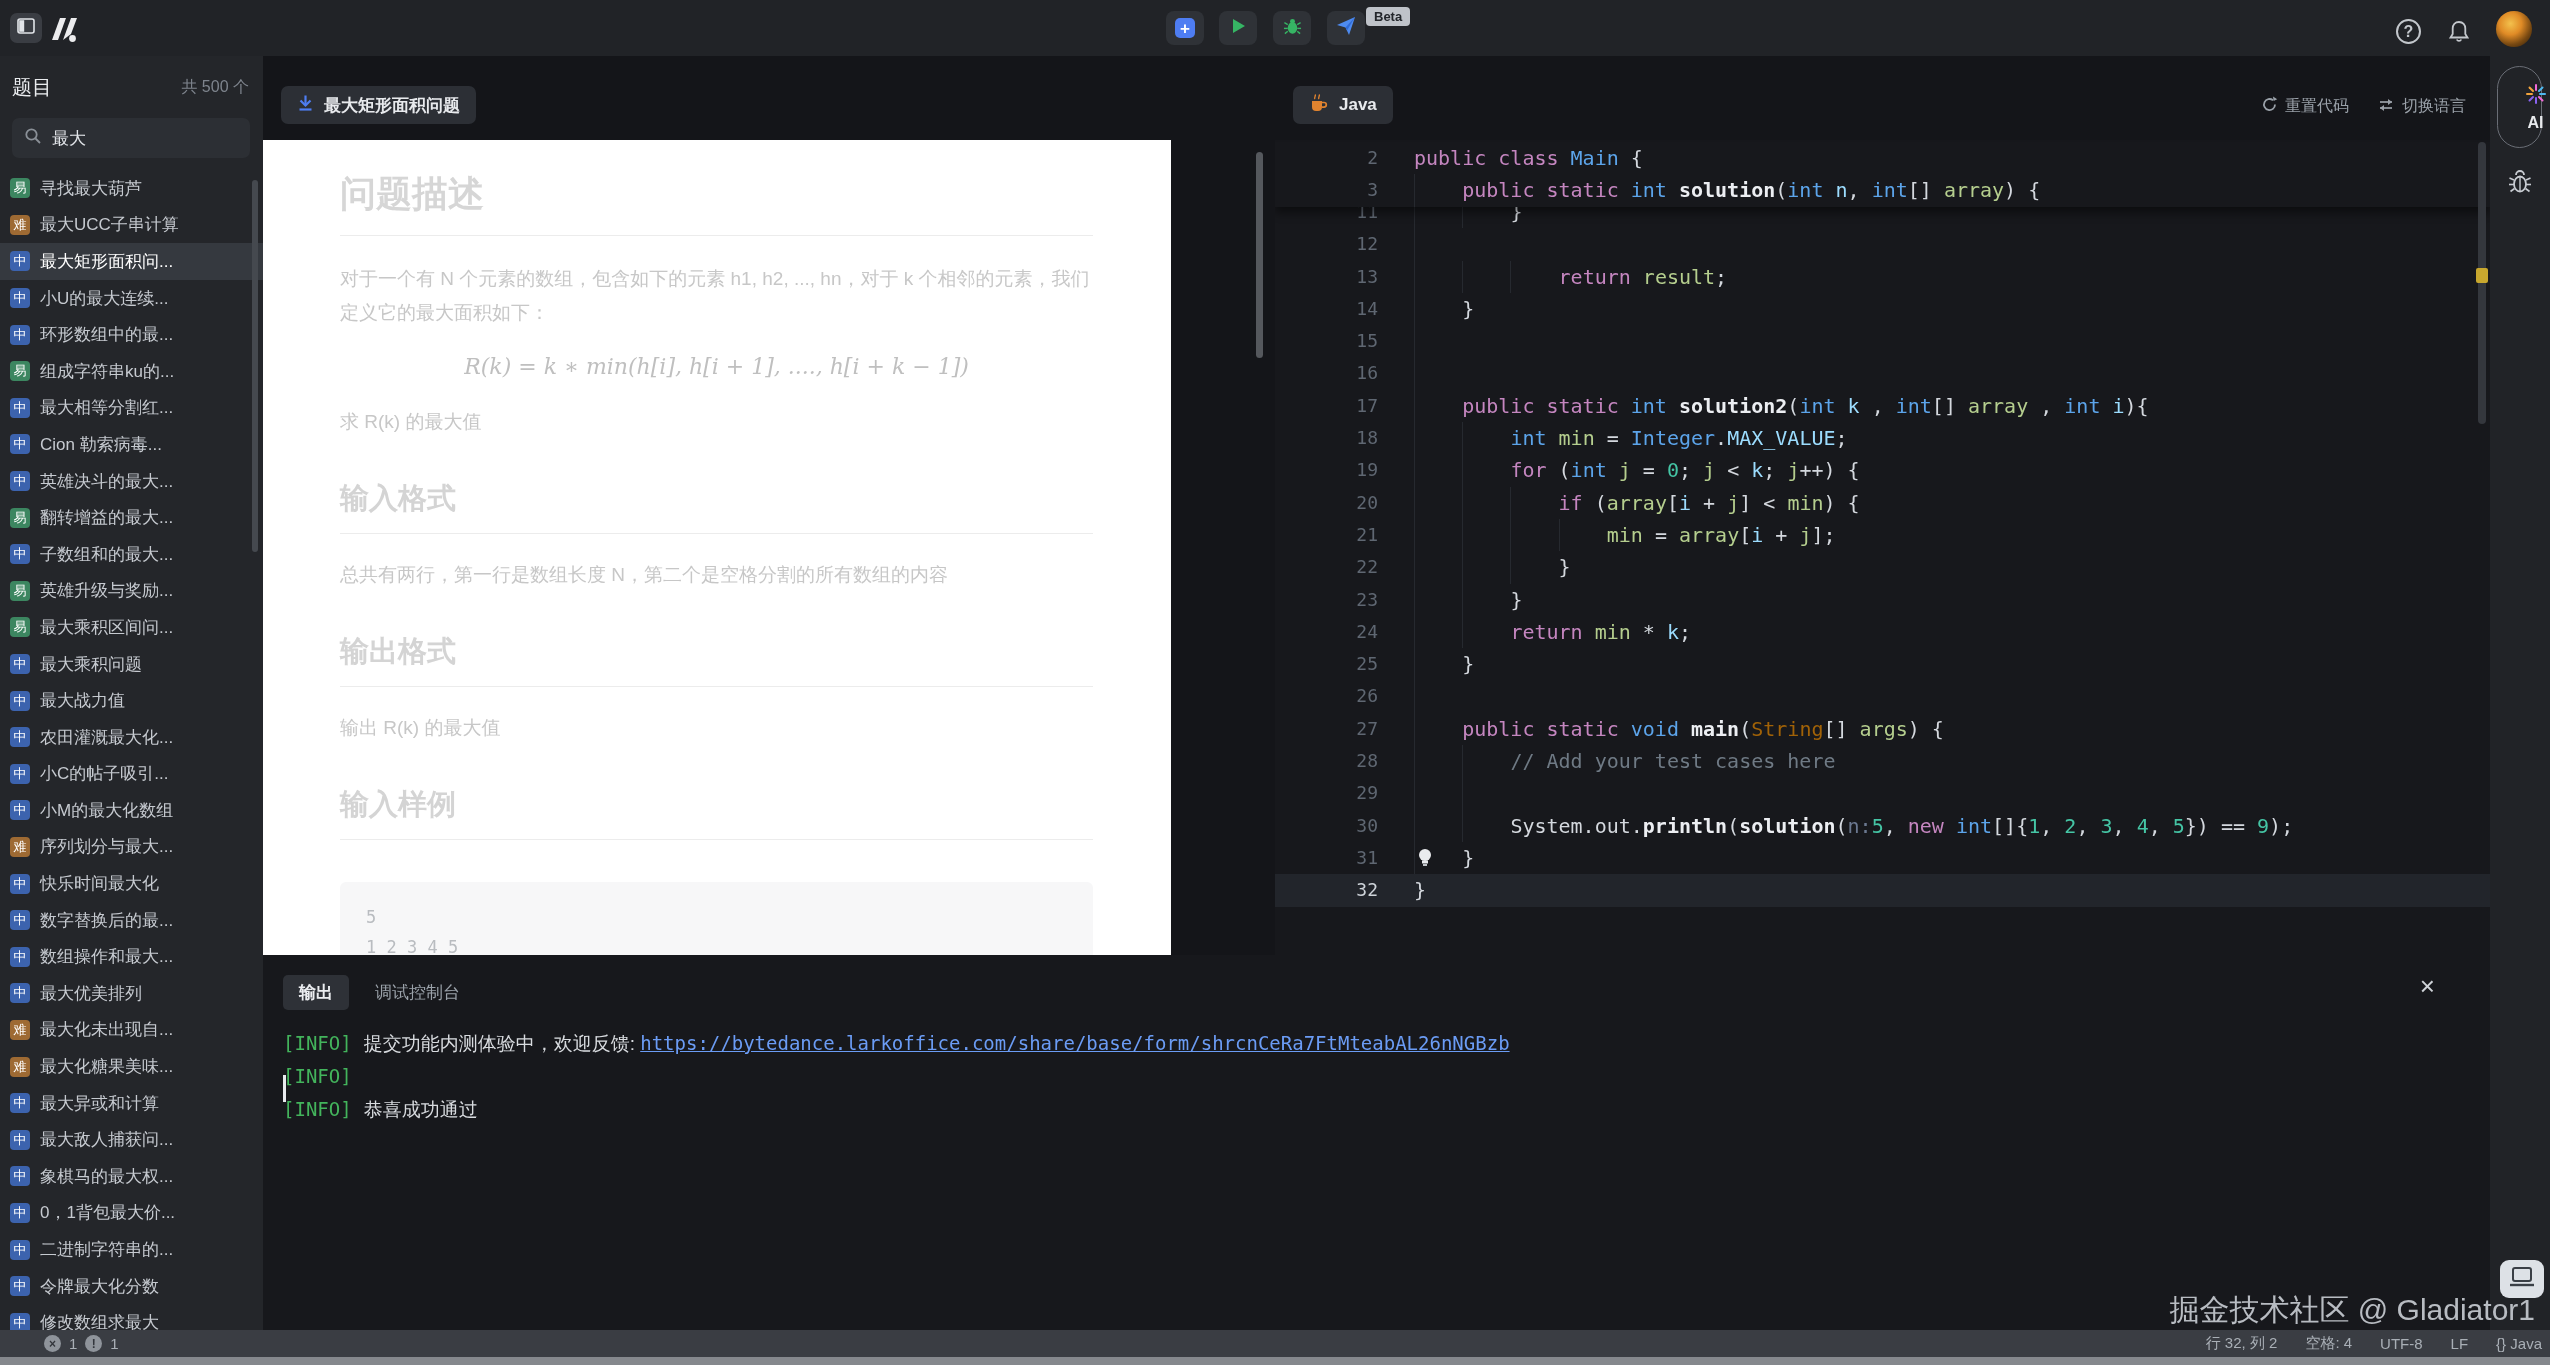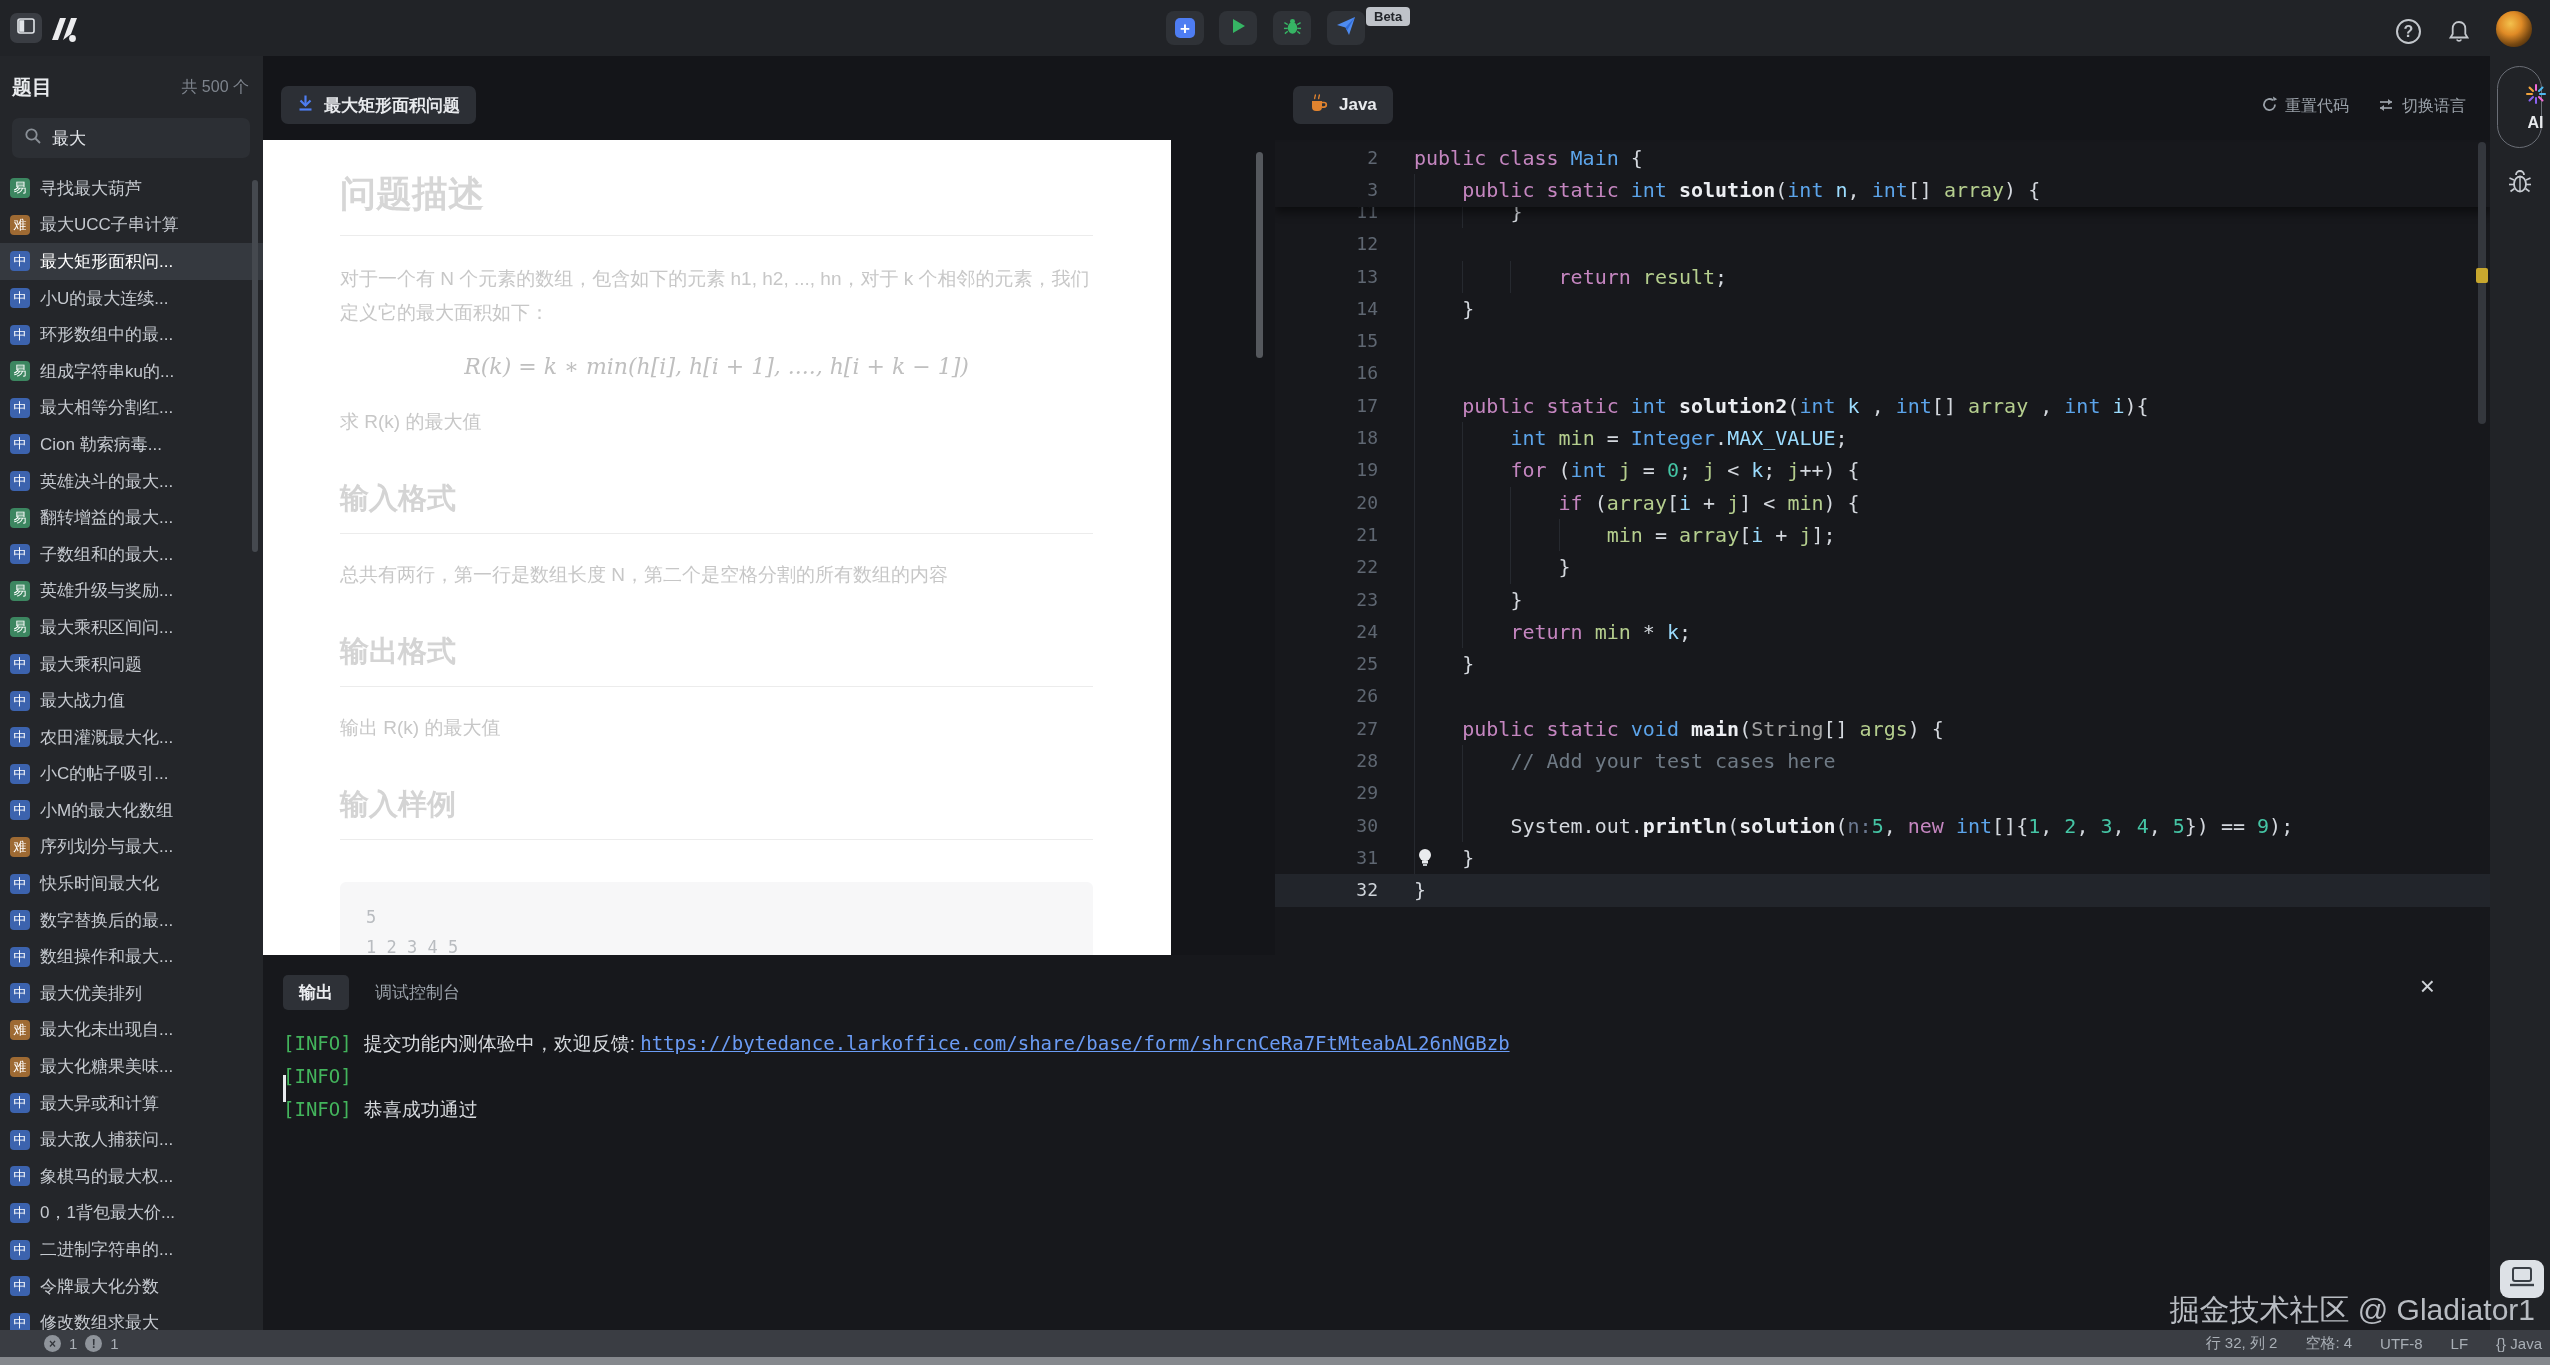--- a/index.html
+++ b/index.html
@@ -20,21 +20,21 @@
               padding:2px 8px;border-radius:4px;}
   .tb-help{position:absolute;left:2396px;top:19px;width:25px;height:25px;border:2px solid #c3c7cc;border-radius:50%;
            color:#c3c7cc;font-size:16px;font-weight:bold;display:flex;align-items:center;justify-content:center;cursor:pointer;}
   .tb-bell{position:absolute;left:2446px;top:19px;width:26px;height:26px;cursor:pointer;}
   .tb-avatar{position:absolute;left:2496px;top:11px;width:36px;height:36px;border-radius:50%;cursor:pointer;
              background:radial-gradient(circle at 40% 35%,#f3c14d 0%,#e08b26 35%,#7a4a12 65%,#201508 100%);}
 
   
   .sidebar{position:absolute;left:0;top:56px;width:263px;height:1274px;background:#24262a;z-index:10;overflow:hidden;}
   .sb-head{position:absolute;left:0;top:18px;width:100%;padding:0 14px 0 12px;display:flex;justify-content:space-between;align-items:center;}
-  .sb-title{font-size:20px;font-weight:bold;color:#e9ebee;}
+  .sb-title{font-size:20px;font-weight:normal;color:#e9ebee;}
   .sb-count{font-size:16px;color:#7e848d;}
   .sb-search{position:absolute;left:12px;top:62px;width:238px;height:40px;background:#2c2f34;border-radius:7px;
              display:flex;align-items:center;padding:0 12px;gap:10px;}
   .sb-search-text{font-size:17px;color:#e2e5e9;text-align:right;}
   .p-list{position:absolute;left:0;top:114px;width:263px;height:1160px;overflow:hidden;}
   .p-item{display:flex;align-items:center;height:36.6px;padding-left:10px;gap:10px;cursor:pointer;}
   .p-item.sel{background:#35393f;}
   .badge{width:20px;height:20px;border-radius:4px;color:#fff;font-size:13px;display:flex;align-items:center;justify-content:center;flex:0 0 auto;}
   .p-label{font-size:17px;color:#c6cad0;white-space:nowrap;}
   .p-item.sel .p-label{color:#ffffff;}
@@ -67,21 +67,21 @@
   .sticky{position:absolute;left:0;top:2px;right:0;background:#17181c;z-index:3;box-shadow:0 6px 9px rgba(0,0,0,0.45);}
   .flow{position:absolute;left:0;top:56px;right:0;z-index:1;}
   .crow{position:relative;display:flex;height:32.3px;line-height:32.3px;font-family:"DejaVu Sans Mono",monospace;}
   .crow.current{background:#22252b;}
   .ln{width:103px;text-align:right;font-size:18px;color:#5f6772;flex:0 0 auto;}
   .crow.current .ln{color:#cfd4da;}
   .code{margin-left:36px;white-space:pre;font-size:20px;}
   .ind{display:inline-block;width:48.2px;height:32.3px;vertical-align:top;border-left:1px solid #26292f;}
   .tk-kw{color:#c586c0;} .tk-ty{color:#5ca4ea;} .tk-fn{color:#eceef2;font-weight:bold;}
   .tk-pr{color:#9cdcfe;} .tk-vr{color:#b5ce8e;} .tk-nm{color:#45c5a5;}
-  .tk-cm{color:#6f7a85;} .tk-pl{color:#d4d8de;} .tk-tg{color:#a3a3a3;} .tk-hint{color:#6b7890;}
+  .tk-cm{color:#6f7a85;} .tk-pl{color:#d4d8de;} .tk-tg{color:#a16207;} .tk-hint{color:#6b7890;}
   .bulb{position:absolute;left:140px;top:5px;}
   .ed-scrollbar{position:absolute;right:4px;top:86px;width:8px;height:282px;background:#34373d;border-radius:4px;z-index:6;}
   .ed-marker{position:absolute;right:2px;top:212px;width:12px;height:15px;background:#c8a72e;border-radius:2px;z-index:7;}
 
   
   .console{position:absolute;left:0;top:899px;width:2227px;height:375px;background:#17181c;}
   .con-tabs{position:absolute;left:20px;top:20px;display:flex;align-items:center;gap:26px;}
   .con-tab-active{background:#2e3137;border-radius:5px;padding:6px 16px;font-size:17px;font-weight:bold;color:#eceef1;cursor:pointer;}
   .con-tab{font-size:17px;color:#9aa1a9;cursor:pointer;}
   .con-close{position:absolute;right:55px;top:18px;font-size:26px;color:#cfd3d8;cursor:pointer;line-height:1;}

